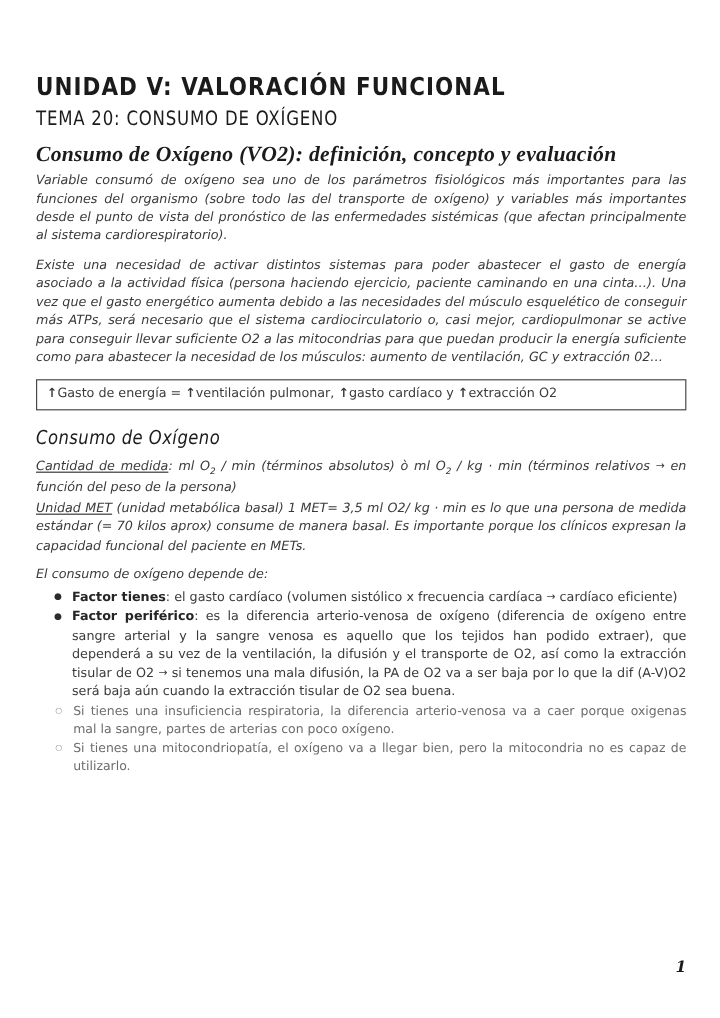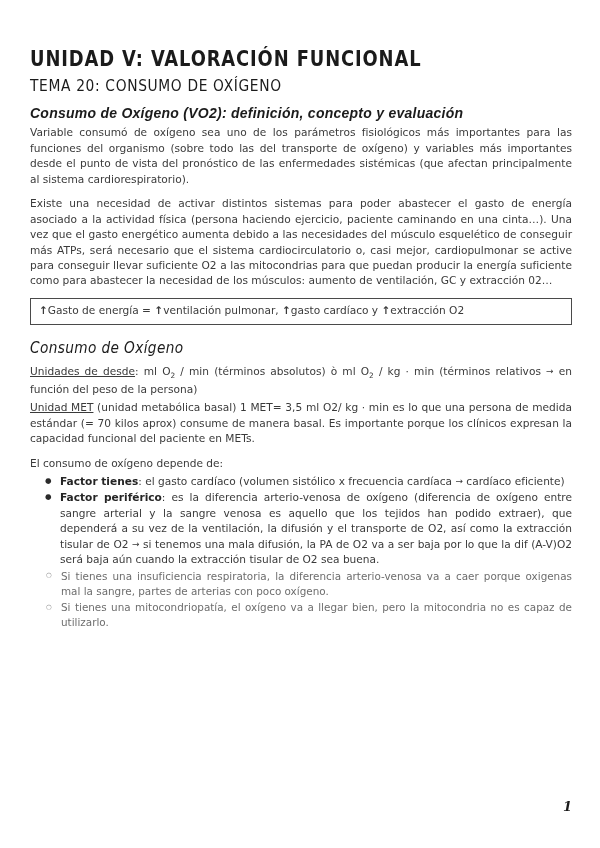--- a/index.html
+++ b/index.html
@@ -21,21 +21,21 @@
     left: 0;
     top: 0;
     width: 600px;
     height: 848px;
     padding: 0;
     box-sizing: border-box;
   }
   .content {
     position: absolute;
     left: 30px;
-    top: 48px;
+    top: 61px;
     width: 542px;
   }
 
   
   .h-unit {
     font-family: "DejaVu Sans Condensed", "Liberation Sans Narrow", "Liberation Sans", sans-serif;
     font-weight: 700;
     font-size: 20.5px;
     letter-spacing: 0.9px;
     color: #1b1b1b;
@@ -49,24 +49,24 @@
     font-weight: 400;
     font-size: 16.5px;
     letter-spacing: 0.7px;
     color: #1b1b1b;
     margin: 0 0 9px 0;
     line-height: 1.15;
     transform: scaleX(0.93);
     transform-origin: left center;
   }
   .h-script {
-    font-family: Liberation Sans, sans-serif;
+    font-family: Liberation Serif, serif;
     font-style: italic;
     font-weight: 700;
-    font-size: 14px;
+    font-size: 18px;
     letter-spacing: 0.25px;
     color: #1b1b1b;
     margin: 0 0 4px 0;
     line-height: 1.2;
   }
   .h-sec {
     font-family: "DejaVu Sans Condensed", "Liberation Sans Narrow", "Liberation Sans", sans-serif;
     font-style: italic;
     font-weight: 400;
     font-size: 16px;
@@ -79,20 +79,21 @@
   }
 
   
   p.body {
     margin: 0 0 9px 0;
     font-size: 10.6px;
     line-height: 1.46;
     text-align: justify;
     color: #3a3a3a;
     letter-spacing: 0.01px;
+    font-style: italic;
   }
   p.tight { margin-bottom: 3px; }
 
   .b { font-weight: 700; color: #252525; }
   .u { text-decoration: underline; }
   .arrow { font-size: 9px; vertical-align: 1px; }
   sub { font-size: 7.4px; }
 
   
   .formula-box {
@@ -179,21 +180,21 @@
     <p class="body">Variable consumó de oxígeno sea uno de los parámetros fisiológicos más importantes para las funciones del organismo (sobre todo las del transporte de oxígeno) y variables más importantes desde el punto de vista del pronóstico de las enfermedades sistémicas (que afectan principalmente al sistema cardiorespiratorio).</p>
     <p class="body">Existe una necesidad de activar distintos sistemas para poder abastecer el gasto de energía asociado a la actividad física (persona haciendo ejercicio, paciente caminando en una cinta…). Una vez que el gasto energético aumenta debido a las necesidades del músculo esquelético de conseguir más ATPs, será necesario que el sistema cardiocirculatorio o, casi mejor, cardiopulmonar se active para conseguir llevar suficiente O2 a las mitocondrias para que puedan producir la energía suficiente como para abastecer la necesidad de los músculos: aumento de ventilación, GC y  extracción 02…</p>
 
     <div class="formula-box">
       <span class="up">↑</span><span>Gasto de energía = </span><span class="up">↑</span><span>ventilación pulmonar, </span><span class="up">↑</span><span>gasto cardíaco y </span><span class="up">↑</span><span>extracción O2</span>
     </div>
 
     <h3 class="h-sec">Consumo de Oxígeno</h3>
 
 
-    <p class="body tight"><span class="u">Unidades de desde</span><span>: ml O</span><sub>2</sub><span> / min (términos absolutos)  ò ml O</span><sub>2</sub><span> / kg · min (términos relativos </span><span class="arrow">→</span><span> en función del peso de la persona)</span></p>
+    <p class="body tight"><span class="u">Cantidad de medida</span><span>: ml O</span><sub>2</sub><span> / min (términos absolutos)  ò ml O</span><sub>2</sub><span> / kg · min (términos relativos </span><span class="arrow">→</span><span> en función del peso de la persona)</span></p>
 
     <p class="body"><span class="u">Unidad MET</span><span> (unidad metabólica basal) 1 MET= 3,5 ml O2/ kg · min es lo que una persona de medida estándar (= 70 kilos aprox) consume de manera basal. Es importante porque los clínicos expresan la capacidad funcional del paciente en METs.</span></p>
 
     <p class="body tight">El consumo de oxígeno depende de:</p>
 
     <ul class="lvl1">
       <li><span class="b">Factor tienes</span><span>: el gasto cardíaco (volumen sistólico x frecuencia cardíaca </span><span class="arrow">→</span><span> cardíaco eficiente)</span></li>
       <li><span class="b">Factor periférico</span><span>: es la diferencia arterio-venosa de oxígeno (diferencia de oxígeno entre sangre arterial y la sangre venosa es aquello que los tejidos han podido extraer), que dependerá a su vez de la ventilación, la difusión y el transporte de O2, así como la extracción tisular de O2 </span><span class="arrow">→</span><span> si tenemos una mala difusión, la PA de O2 va a ser baja por lo que la dif (A-V)O2 será baja aún cuando la extracción tisular de O2 sea buena.</span></li>
     </ul>
 

